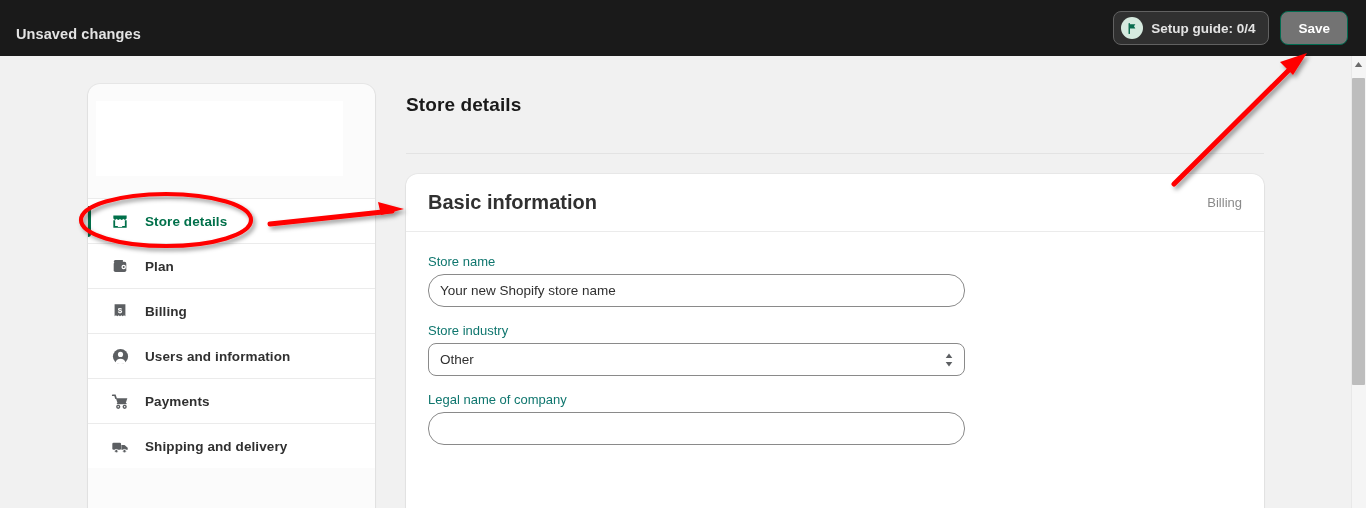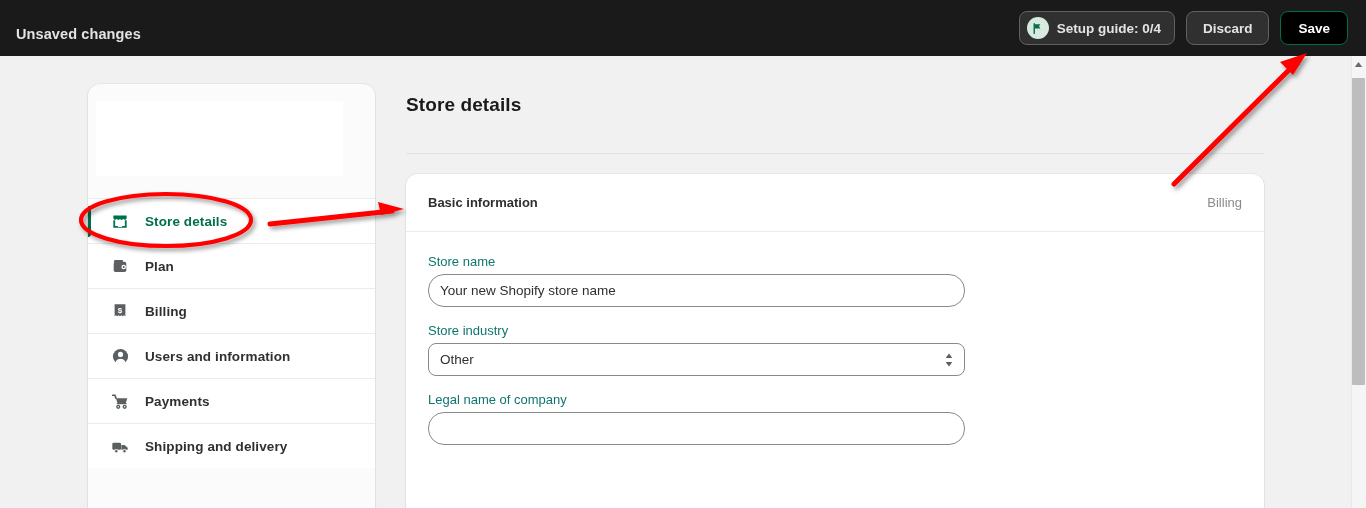--- a/index.html
+++ b/index.html
@@ -49,21 +49,21 @@
     display: flex; align-items: center; justify-content: center;
     flex: none;
   }
   #discard-btn {
     background: #303030;
     border: 1px solid #616161;
     color: #e3e3e3;
     padding: 0 16px;
   }
   #save-btn {
-    background: #000000;
+    background: #737373;
     border: 1px solid #006b50;
     color: #ffffff;
     padding: 0 17px;
   }
 
   
   #page {
     position: absolute; left: 0; top: 56px;
     width: 1352px; height: 452px;
     background: #f1f1f1;
@@ -138,21 +138,21 @@
     box-shadow: 0 1px 2px rgba(0,0,0,.09), 0 0 0 1px rgba(0,0,0,.035);
   }
   #basic-card-header {
     position: relative;
     height: 58px;
     border-bottom: 1px solid #ebebeb;
     display: flex; align-items: center; justify-content: space-between;
     padding: 0 22px 0 22px;
   }
   #basic-card-title {
-    font-size: 13px; font-weight: bold; color: #303030;
+    font-size: 20px; font-weight: bold; color: #303030;
   }
   #edited-label {
     font-size: 13px; color: #8a8a8a;
   }
   #basic-card-body { padding: 22px 22px 0 22px; }
   .field { margin-bottom: 16px; }
   .field-label {
     font-size: 13px; color: #0f766e;
     margin-bottom: 5px;
     display: block;
@@ -228,21 +228,20 @@
     <div id="setup-guide-btn" class="tb-btn">
       <span id="setup-guide-icon-wrap">
         <svg width="13" height="13" viewBox="0 0 20 20" aria-hidden="true">
           <path d="M5 2.5 v15" stroke="#0a6b4e" stroke-width="2.2" stroke-linecap="round" fill="none"></path>
           <path d="M6 3.3 h8.4 l-2.1 3.3 2.1 3.3 H6 Z" fill="#0a6b4e"></path>
         </svg>
       </span>
       <span>Setup guide: 0/4</span>
     </div>
 
-    <div id="discard-btn" class="tb-btn">Discard</div>
     <div id="save-btn" class="tb-btn">Save</div>
   </div>
 </div>
 
 <div id="page">
 
   <div id="nav-card">
     <div id="nav-placeholder"></div>
     <div id="nav-list">
 

